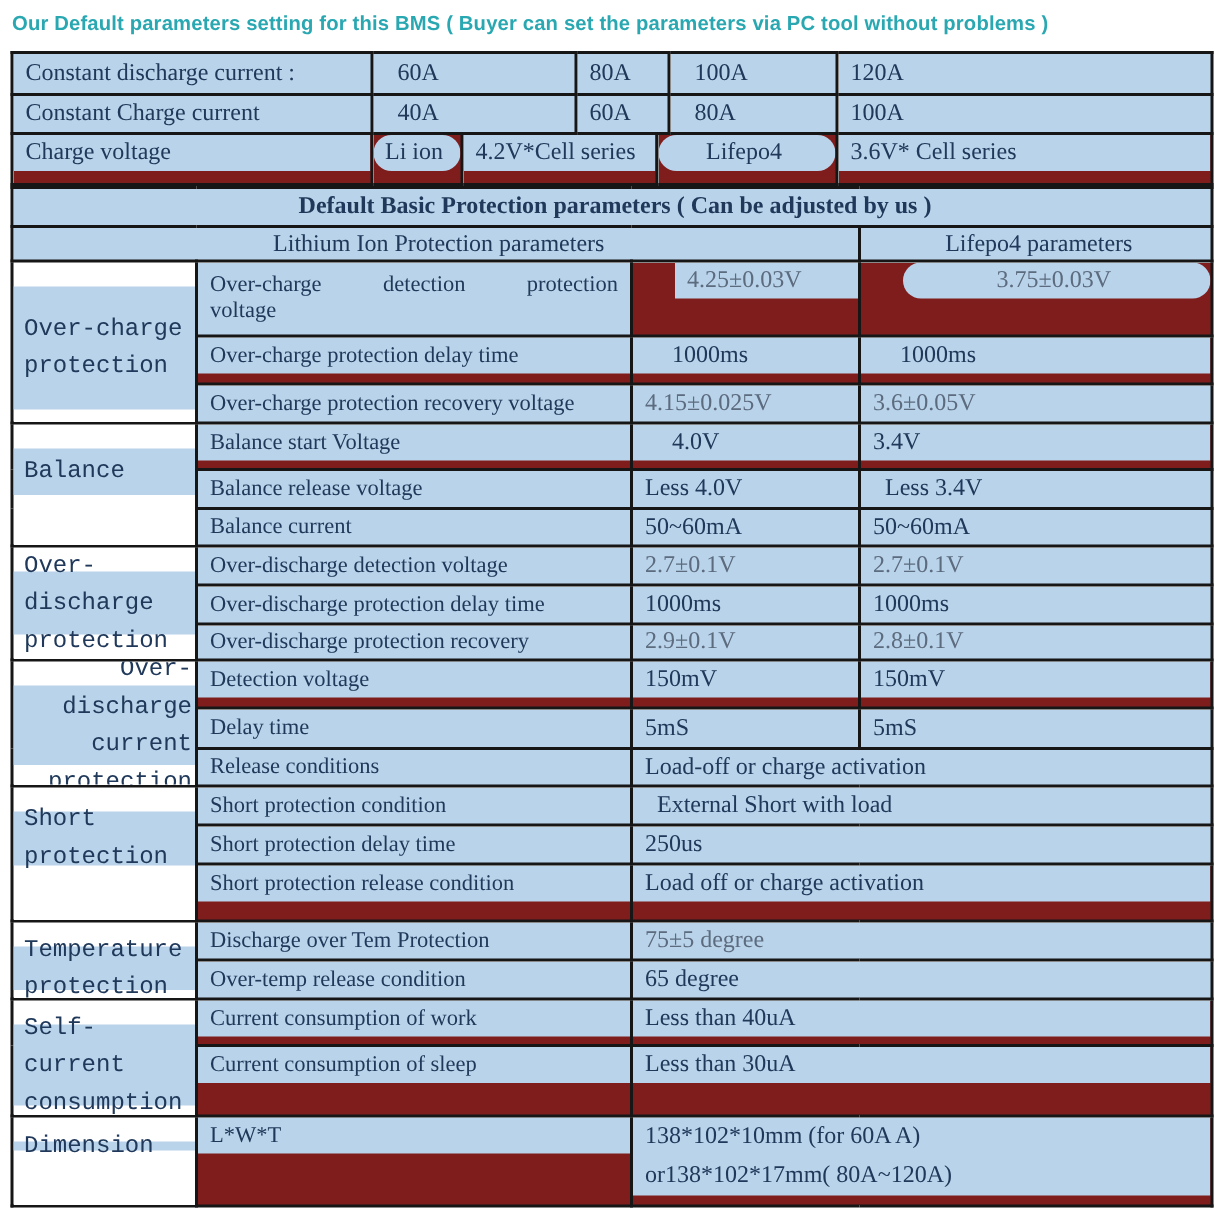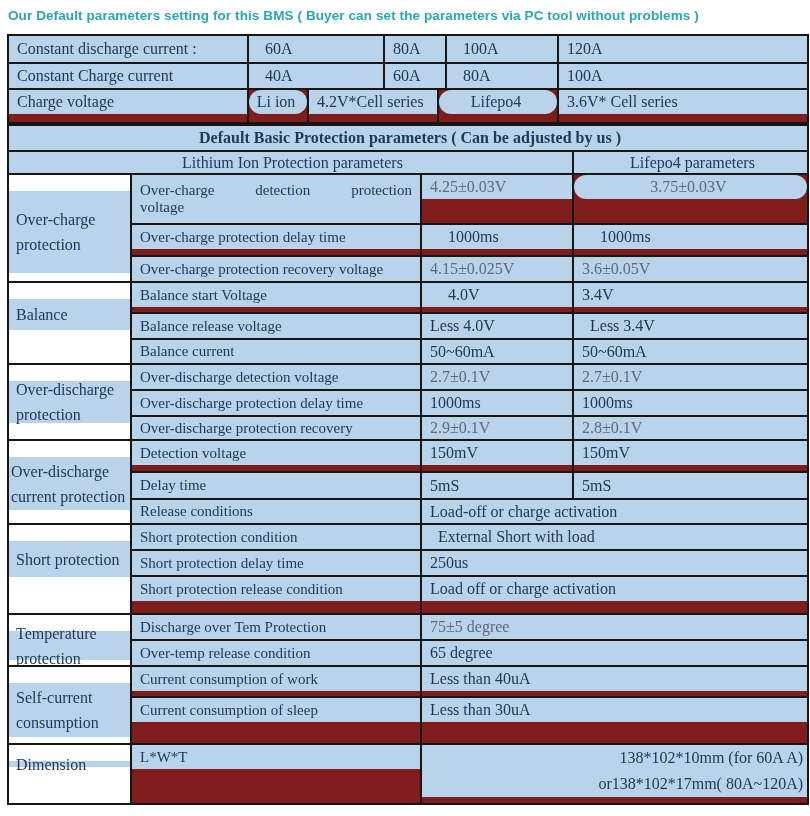--- a/index.html
+++ b/index.html
@@ -12,29 +12,29 @@
   body{margin:0;padding:7px 3px 4px 7px;background:#fff;font-family:"Liberation Serif",serif;}
   .title{font-family:"Liberation Sans",sans-serif;font-weight:700;font-size:13.5px;
          color:var(--title-teal);margin:1px 0 11px 1px;letter-spacing:.1px;}
   table{border-collapse:collapse;table-layout:fixed;width:800px;}
   td{border:2px solid #161616;color:var(--text-navy);font-size:16px;overflow:hidden;padding:0;}
   
   .fill{background:var(--cell-blue);vertical-align:middle;padding:0 4px 0 8px;white-space:nowrap;}
   
   .strip{background:#7f1d1d;vertical-align:top;}
   .band{background:var(--cell-blue);height:24px;line-height:24px;padding:0 4px 0 8px;white-space:nowrap;}
-  .band.dim{height:52px;line-height:26px;text-align:right;}
+  .band.dim{height:52px;line-height:26px;}
   
   .cat{position:relative;background:#fff;}
   .catfill{position:absolute;left:0;top:16px;right:0;bottom:var(--wh,0px);background:var(--cell-blue);
-           display:flex;flex-direction:column;justify-content:center;line-height:25px;padding:0 3px 0 7px;}
-  .cc .catfill{align-items:center;text-align:left;padding:0 2px;}
+           display:flex;flex-direction:column;justify-content:center;line-height:25px;padding:0 3px 0 7px;font-family:Liberation Mono, monospace;}
+  .cc .catfill{align-items:center;text-align:right;padding:0 2px;}
   .pm{font-size:15px;}
   .c{text-align:center;padding-left:0;border-radius:12px;}
-  .g{color:var(--text-gray);}
+  .g{color:var(--text-gray);margin-left:28px;}
   .ind{padding-left:26px;}
   .ind2{padding-left:16px;}
   .hdr{font-weight:700;text-align:center;white-space:nowrap;}
   .jline{display:block;text-align:justify;text-align-last:justify;}
   .blk{display:block;white-space:nowrap;}
   .wrap{white-space:normal;padding-right:8px;}
 </style>
 </head>
 <body>
 

